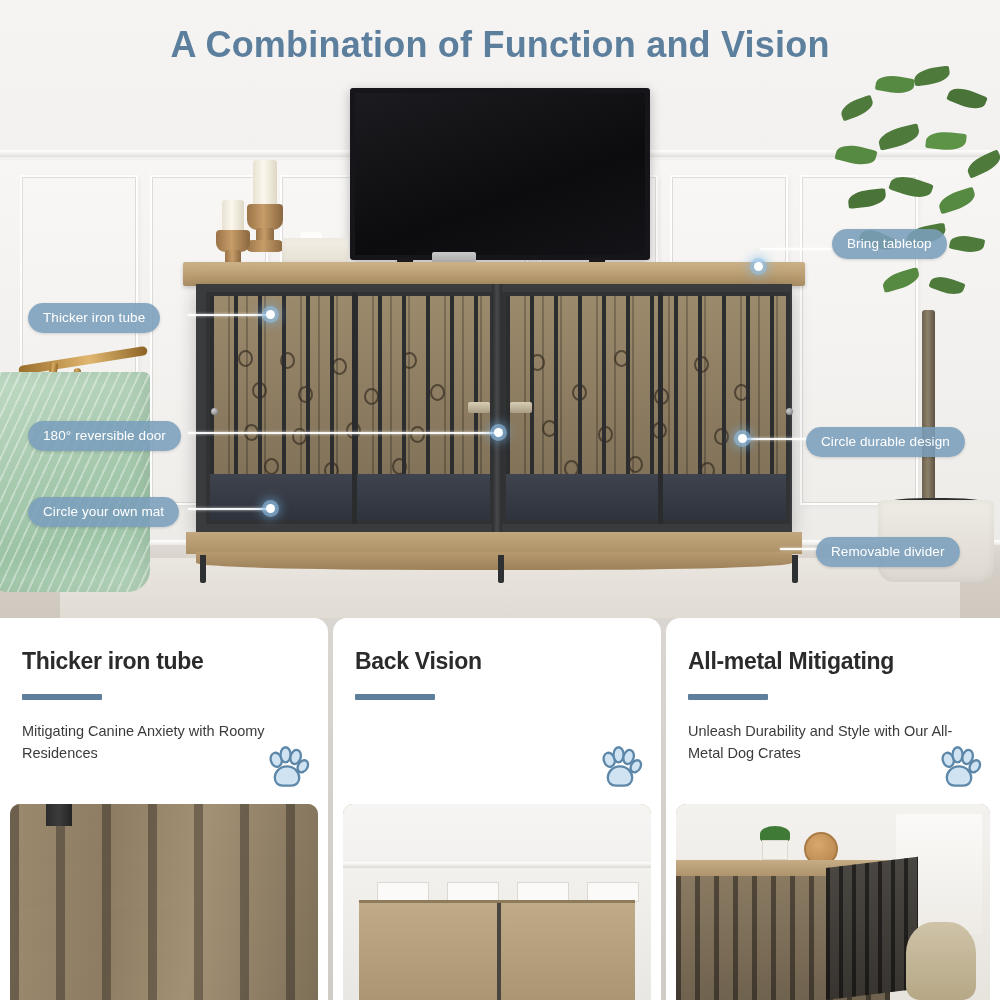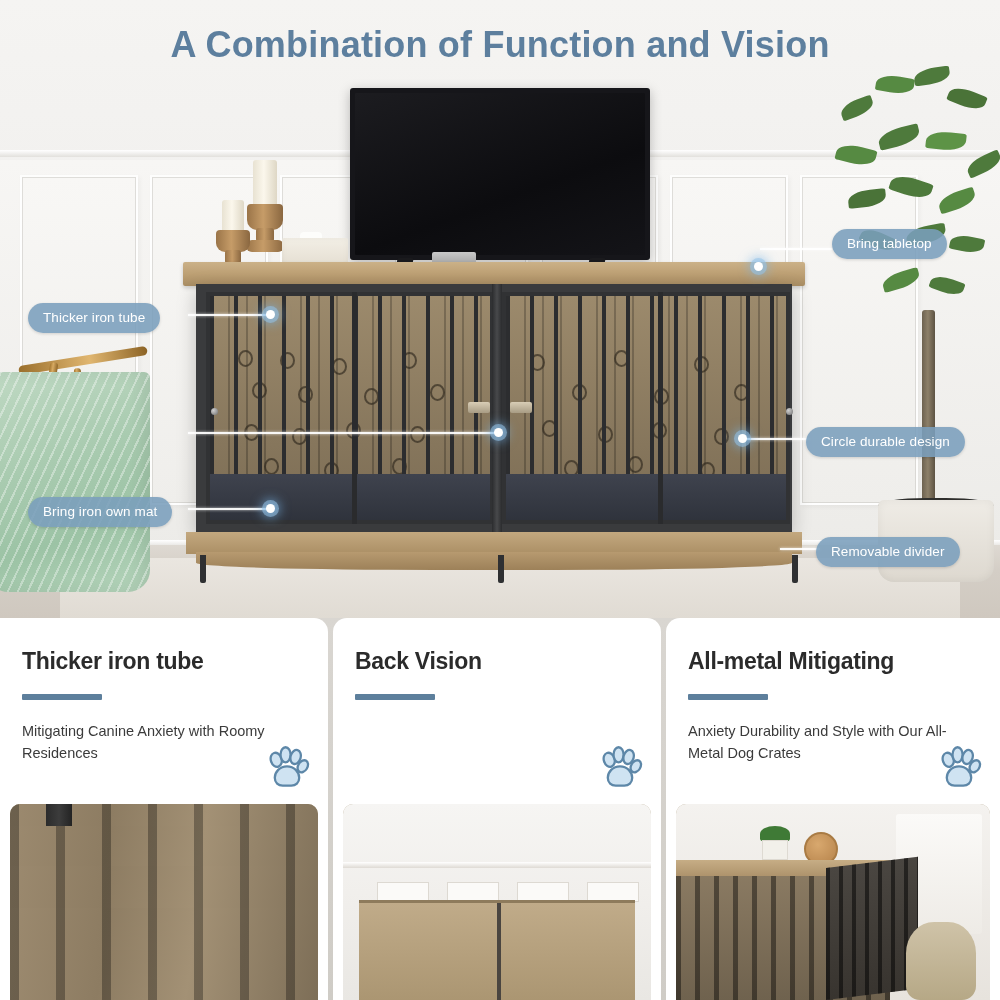--- a/index.html
+++ b/index.html
@@ -493,21 +493,22 @@
 
     <div class="lead" style="left:760px;top:248px;width:72px"></div>
     <div class="hotspot" style="left:754px;top:262px"></div>
 
     <div class="lead" style="left:744px;top:438px;width:66px"></div>
     <div class="hotspot" style="left:738px;top:434px"></div>
 
     <div class="lead" style="left:780px;top:548px;width:40px"></div>
 
     <div class="pill" style="left:28px;top:303px">Thicker iron tube</div>
-    <div class="pill" style="left:28px;top:497px">Bring iron own mat</div>
+    <div class="pill" style="left:28px;top:421px">180° reversible door</div>
+    <div class="pill" style="left:28px;top:497px">Circle your own mat</div>
     <div class="pill" style="left:832px;top:229px">Bring tabletop</div>
     <div class="pill" style="left:816px;top:537px">Removable divider</div>
     <div class="pill" style="left:806px;top:427px">Circle durable design</div>
 
     <div class="hero-title">A Combination of Function and Vision</div>
   </div>
 
   <div class="panels">
 
     <div class="panel p1">
@@ -560,21 +561,21 @@
             <div class="img2-seam" style="left:50%"></div>
           </div>
         </div>
       </div>
     </div>
 
     <div class="panel p3">
       <div class="panel-head">
         <div class="panel-title">All-metal Mitigating</div>
         <div class="panel-rule"></div>
-        <div class="panel-desc">Anxiety Durability and Style with Our All-Metal Dog Crates</div>
+        <div class="panel-desc">Unleash Durability and Style with Our All-Metal Dog Crates</div>
         <svg class="paw" viewBox="0 0 64 64">
           <g fill="#cfe3f2" stroke="#5d87a8" stroke-width="3.2">
             <ellipse cx="17" cy="22" rx="7.5" ry="10" transform="rotate(-18 17 22)"></ellipse>
             <ellipse cx="30" cy="15" rx="7" ry="10.5"></ellipse>
             <ellipse cx="44" cy="18" rx="7" ry="10" transform="rotate(16 44 18)"></ellipse>
             <ellipse cx="54" cy="31" rx="6.5" ry="9" transform="rotate(32 54 31)"></ellipse>
             <path d="M32 31c10 0 17 8 17 16 0 7-5 11-11 11h-12c-6 0-11-4-11-11 0-8 7-16 17-16z"></path>
           </g>
         </svg>
       </div>

